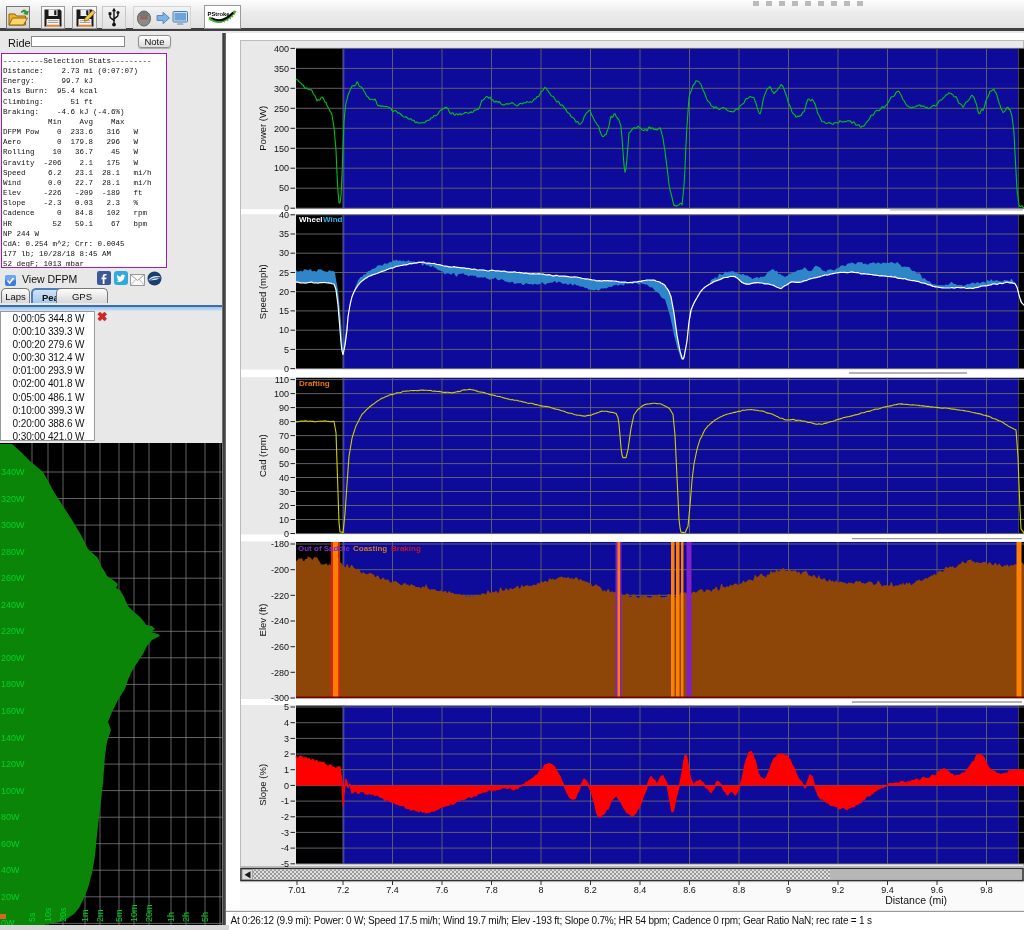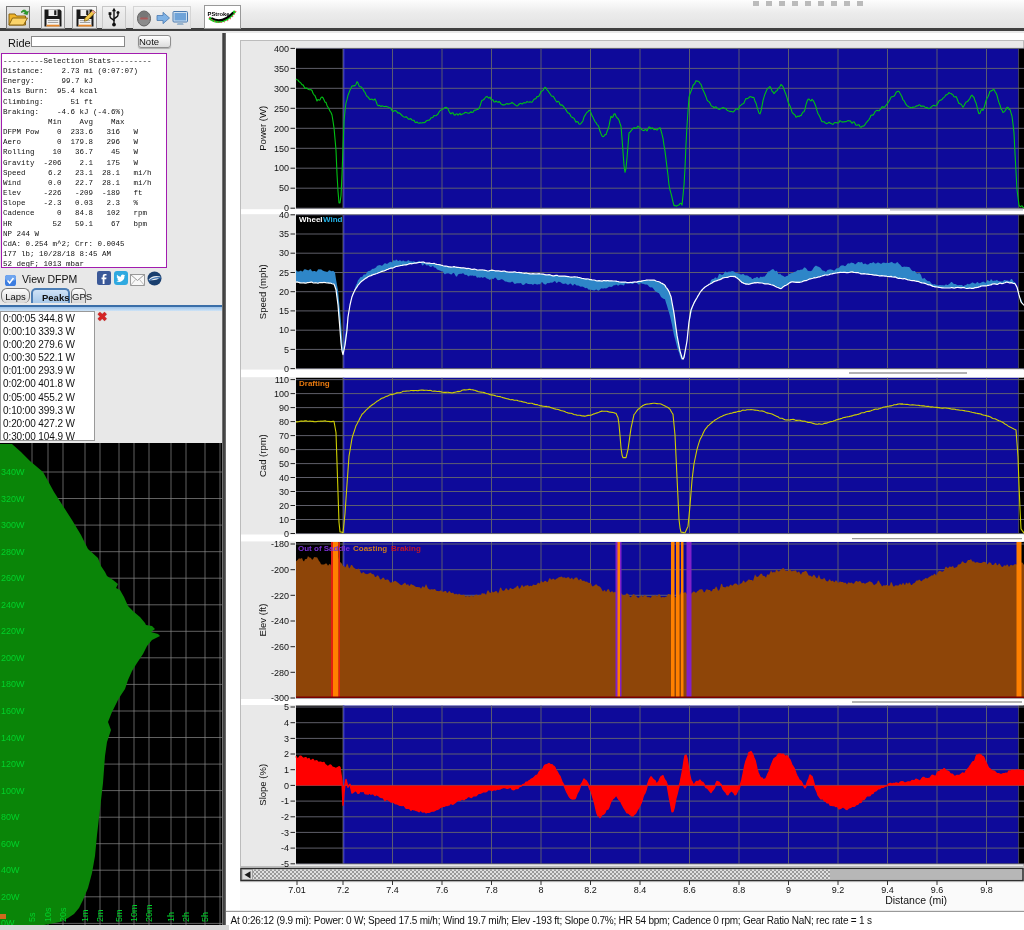--- a/index.html
+++ b/index.html
@@ -5,34 +5,34 @@
 body { font-family:"Liberation Sans", sans-serif; background:#e9e9e9; position:relative; }
 #toolbar { position:absolute; left:0; top:0; width:1024px; height:31px;
   background:linear-gradient(#fdfdfd,#ececec 45%,#e2e2e2); border-bottom:3px solid #3f3f3f; }
 .tbtn { position:absolute; top:6px; height:23px; border:1px solid #9a9a9a; background:linear-gradient(#fafafa,#e4e4e4);
   display:flex; align-items:center; justify-content:center; }
 #leftpanel { position:absolute; left:0; top:34px; width:225px; height:896px; background:#e8e8e8; }
 #vline { position:absolute; left:222px; top:33px; width:4px; height:897px; background:linear-gradient(90deg,#8a8a8a,#303030 45%,#7a7a7a); }
 #ridelabel { position:absolute; left:8px; top:3px; font-size:11px; color:#111; }
 #rideinput { position:absolute; left:31px; top:2px; width:94px; height:11px; background:#fff; border:1px solid #888; }
 #notebtn { position:absolute; left:138px; top:1px; width:33px; height:13px; background:linear-gradient(#ffffff,#dcdcdc);
-  border:1px solid #8f8f8f; border-radius:3px; font-size:9.5px; line-height:12px; color:#111;
+  border:1px solid #8f8f8f; border-radius:3px; font-size:9.5px; text-align:center; line-height:12px; color:#111;
   box-shadow:0 1px 1px rgba(0,0,0,0.25);}
 #stats { position:absolute; left:1px; top:19px; width:166px; height:215px; background:#fff; border:1px solid #a21caf;
   font-family:"Liberation Mono", monospace; font-size:7.5px; line-height:10.15px; color:#111; padding:2px 0 0 1px;
   white-space:pre; overflow:hidden; }
 #dfpmrow { position:absolute; left:0; top:237px; width:223px; height:16px;text-align:right; }
 #tabs { position:absolute; left:0; top:254px; width:225px; height:15px; }
 .tab { position:absolute; top:0; height:15px; border:1px solid #777; border-bottom:none; border-radius:5px 5px 0 0;
   background:linear-gradient(#fcfcfc,#d8d8d8); font-size:9.5px; text-align:center; color:#111; padding-top:1.5px; }
 .tabsel { background:linear-gradient(#cfe2f6,#a6c8ea); border:2px solid #4d7fb6; border-bottom:none; font-weight:bold;padding-left:9px; }
 #tabstrip { position:absolute; left:0; top:271px; width:222px; height:6px;
   background:linear-gradient(#9cc2e8,#cfe4f6); border-top:2px solid #3a6ea8; }
 #peaklist { position:absolute; left:0; top:277px; width:95px; height:130px; background:#fff; border:1px solid #999;
-  font-size:10px; color:#111; padding-left:2px; letter-spacing:-0.1px; overflow:hidden; }
+  font-size:10px; color:#111; padding-left:2px; letter-spacing:-0.1px; overflow:hidden;text-align:center; }
 .prow { height:13.1px; line-height:13.5px; white-space:nowrap; }
 #redx { position:absolute; left:97px; top:278px; width:11px; height:11px; color:#d42525; font-size:12.5px; font-weight:bold;
   line-height:11px; text-shadow:0 0 1px rgba(120,0,0,0.6); }
 #status { position:absolute; left:226px; top:911px; width:798px; height:33px; background:#fff; border-top:1px solid #999;
   font-size:10px; color:#111; line-height:18px; padding-left:4.5px; white-space:nowrap; letter-spacing:-0.22px; }
 #botstrip { position:absolute; left:0; top:925px; width:229px; height:5px; background:#d8d8d8; }
 .tl { font-size:9px; fill:#111; font-family:"Liberation Sans",sans-serif; }
 .xl { font-size:9px; fill:#111; font-family:"Liberation Sans",sans-serif; }
 .xt { font-size:10.5px; fill:#111; font-family:"Liberation Sans",sans-serif; }
 .tt { font-size:9.5px; fill:#111; font-family:"Liberation Sans",sans-serif; }
@@ -165,36 +165,36 @@
           <path d="M0.5 0.5 L7.5 6.5 L14.5 0.5" fill="none" stroke="#999"></path>
           <path d="M0.5 11.5 L5.5 5.5 M14.5 11.5 L9.5 5.5" fill="none" stroke="#bbb"></path>
         </svg></div>
     <div style="position:absolute;left:147px;top:0;"><svg width="15" height="15" viewBox="0 0 15 15">
           <circle cx="7.5" cy="7.5" r="7" fill="#1a3f6f"></circle>
           <path d="M1.5 9 Q5 3.5 13.5 5.5 Q10 10.5 1.5 9z" fill="#ffffff" opacity="0.9"></path>
           <path d="M2 10 Q6 6 14 6.8" fill="none" stroke="#3a70b0" stroke-width="1.2"></path>
         </svg></div>
   </div>
   <div id="tabs">
-    <div class="tab" style="left:1px;width:29px;border-radius:6px;">Laps</div>
+    <div class="tab" style="left:1px;width:29px;">Laps</div>
     <div class="tab tabsel" style="left:31px;width:39px;">Peaks</div>
-    <div class="tab" style="left:71px;width:15px;">GPS</div>
+    <div class="tab" style="left:56px;width:52px;">GPS</div>
   </div>
   <div id="tabstrip"></div>
   <div id="peaklist">
       <div class="prow">0:00:05 344.8 W</div>
       <div class="prow">0:00:10 339.3 W</div>
       <div class="prow">0:00:20 279.6 W</div>
-      <div class="prow">0:00:30 522.1 W</div>
+      <div class="prow">0:00:30 312.4 W</div>
       <div class="prow">0:01:00 293.9 W</div>
       <div class="prow">0:02:00 401.8 W</div>
-      <div class="prow">0:05:00 455.2 W</div>
+      <div class="prow">0:05:00 486.1 W</div>
       <div class="prow">0:10:00 399.3 W</div>
-      <div class="prow">0:20:00 427.2 W</div>
-      <div class="prow">0:30:00 104.9 W</div>
+      <div class="prow">0:20:00 388.6 W</div>
+      <div class="prow">0:30:00 421.0 W</div>
     </div>
   <div id="redx">✖</div>
 </div>
 <div id="vline"></div>
 <svg id="leftchart" width="222" height="487" viewBox="0 0 222 487" style="position:absolute;left:0;top:443px">
 <rect x="0" y="0" width="222" height="487" fill="#e0e0e0"></rect>
 <rect x="0" y="0" width="222" height="482" fill="#000000"></rect>
 <path d="M0 29.0H222 M0 55.5H222 M0 82.1H222 M0 108.7H222 M0 135.2H222 M0 161.8H222 M0 188.3H222 M0 214.8H222 M0 241.4H222 M0 268.0H222 M0 294.5H222 M0 321.1H222 M0 347.6H222 M0 374.2H222 M0 400.7H222 M0 427.2H222 M0 453.8H222 M0 480.4H222" stroke="#8a8a8a" stroke-width="1" fill="none" opacity="0.7"></path>
 <path d="M32 0V482 M48 0V482 M63 0V482 M85 0V482 M100 0V482 M119 0V482 M134 0V482 M149 0V482 M171 0V482 M186 0V482 M205 0V482 M220 0V482" stroke="#8a8a8a" stroke-width="1" fill="none" opacity="0.7"></path>
 <polygon points="0,1 12,1 21,9 30,18 43,29 48,38 54,49 63,63 72,77 81,92 88,106 98,115 101,123 105,129 107,133 113,137 118,141 116,145 120,147 124,154 128,163 134,169 140,174 145,180 146,182 152,183 155,186 151,189 158,191 160,193 152,197 147,203 143,211 137,220 132,228 128,237 125,246 121,252 118,257 112,269 108,279 111,287 107,299 105,313 103,340 100,366 97,392 95,413 92,430 88,445 83,457 79,465 74,471 68,475 60,479 44,482 0,482" fill="#0a8508"></polygon>

